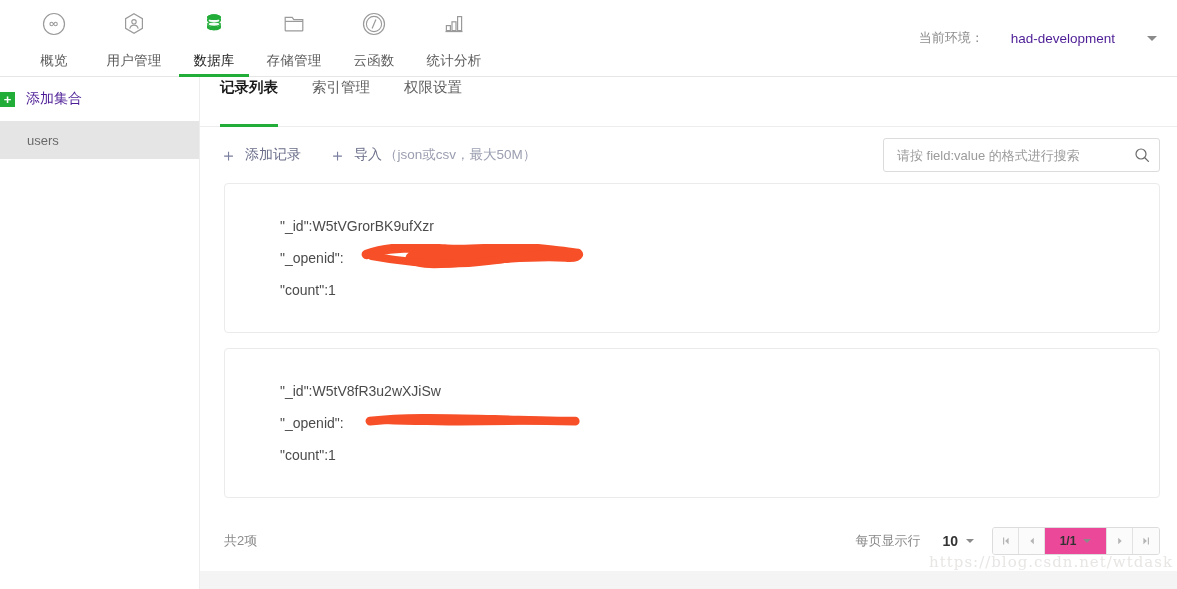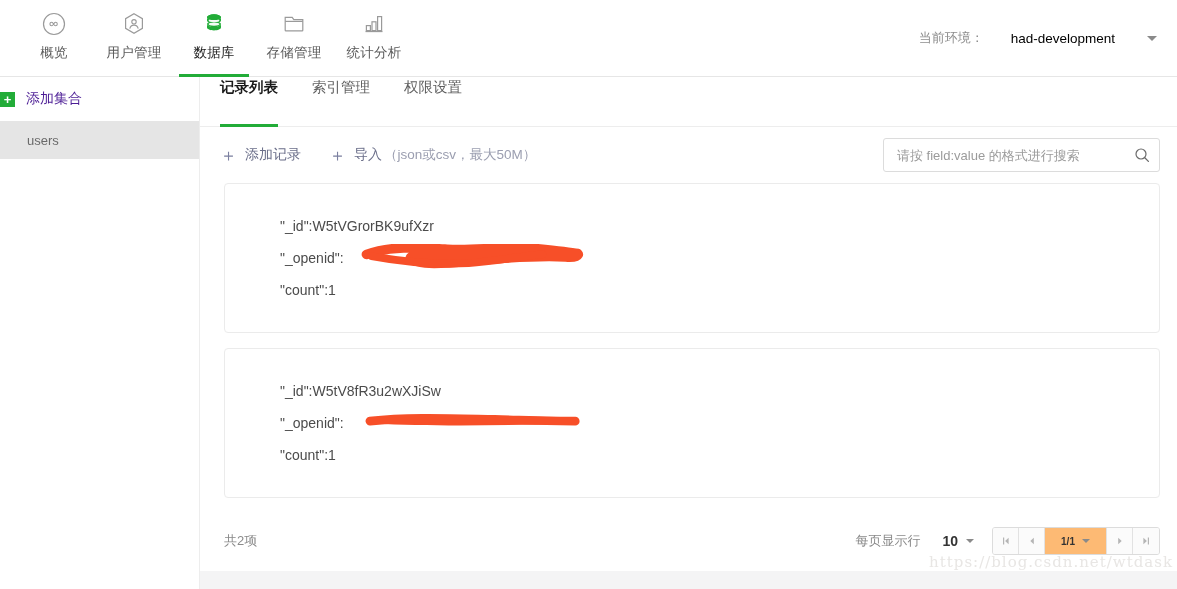--- a/index.html
+++ b/index.html
@@ -36,20 +36,21 @@
     width: 80px;
     height: 76px;
     display: flex;
     flex-direction: column;
     align-items: center;
     justify-content: flex-start;
     padding-top: 11px;
     box-sizing: border-box;
     cursor: pointer;
     position: relative;
+    gap: 8px;
   }
   .nav-icon {
     height: 26px;
     display: flex;
     align-items: center;
     justify-content: center;
   }
   .nav-label {
     margin-top: 7px;
     font-size: 13.5px;
@@ -74,21 +75,21 @@
     align-items: center;
     padding-right: 20px;
     height: 76px;
     gap: 27px;
   }
   .env-label {
     color: #8d8d8d;
     font-size: 13px;
   }
   .env-value {
-    color: #000000;
+    color: #4c1d95;
     font-size: 13.5px;
     cursor: pointer;
   }
   .caret {
     display: inline-block;
     width: 0; height: 0;
     border-left: 5px solid transparent;
     border-right: 5px solid transparent;
     border-top: 5px solid #8a8a8a;
     margin-left: 5px;
@@ -320,23 +321,23 @@
     box-sizing: border-box;
   }
   .pager-btn:last-child { border-right: none; }
   .pager-page {
     min-width: 62px;
     height: 26px;
     display: flex;
     align-items: center;
     justify-content: center;
     gap: 7px;
-    background: #fdba74;
+    background: #ec4899;
     border-right: 1px solid #e2e2e2;
-    font-size: 10px;
+    font-size: 12px;
     color: #333;
     font-weight: bold;
     cursor: pointer;
     box-sizing: border-box;
   }
   .caret-sm {
     display: inline-block;
     width: 0; height: 0;
     border-left: 4px solid transparent;
     border-right: 4px solid transparent;
@@ -401,20 +402,30 @@
     <div class="nav-item">
       <span class="nav-icon">
         <svg width="24" height="24" viewBox="0 0 24 24" fill="none">
           <path d="M3.2 5.4h7l1.6 2.2h9v10.6c0 .4-.3.7-.7.7H3.9a.7.7 0 01-.7-.7V5.4z" stroke="#9a9a9a" stroke-width="1.2" fill="none"></path>
           <path d="M3.2 9.4h17.6" stroke="#9a9a9a" stroke-width="1.2"></path>
         </svg>
       </span>
       <span class="nav-label">存储管理</span>
     </div>
 
+    <div class="nav-item">
+      <span class="nav-icon">
+        <svg width="24" height="24" viewBox="0 0 24 24" fill="none">
+          <circle cx="12" cy="12" r="10.5" stroke="#9a9a9a" stroke-width="1.2"></circle>
+          <circle cx="12" cy="12" r="7.6" stroke="#9a9a9a" stroke-width="1.1"></circle>
+          <path d="M13.9 7.4L10.1 16.6" stroke="#9a9a9a" stroke-width="1.2"></path>
+        </svg>
+      </span>
+      <span class="nav-label">云函数</span>
+    </div>
 
     <div class="nav-item">
       <span class="nav-icon">
         <svg width="24" height="24" viewBox="0 0 24 24" fill="none">
           <path d="M3.5 19.5h17" stroke="#9a9a9a" stroke-width="1.3"></path>
           <rect x="4.4" y="13.6" width="4" height="5" stroke="#9a9a9a" stroke-width="1.2" fill="none"></rect>
           <rect x="10" y="9.8" width="4" height="8.8" stroke="#9a9a9a" stroke-width="1.2" fill="none"></rect>
           <rect x="15.6" y="4.6" width="4" height="14" stroke="#9a9a9a" stroke-width="1.2" fill="none"></rect>
         </svg>
       </span>

